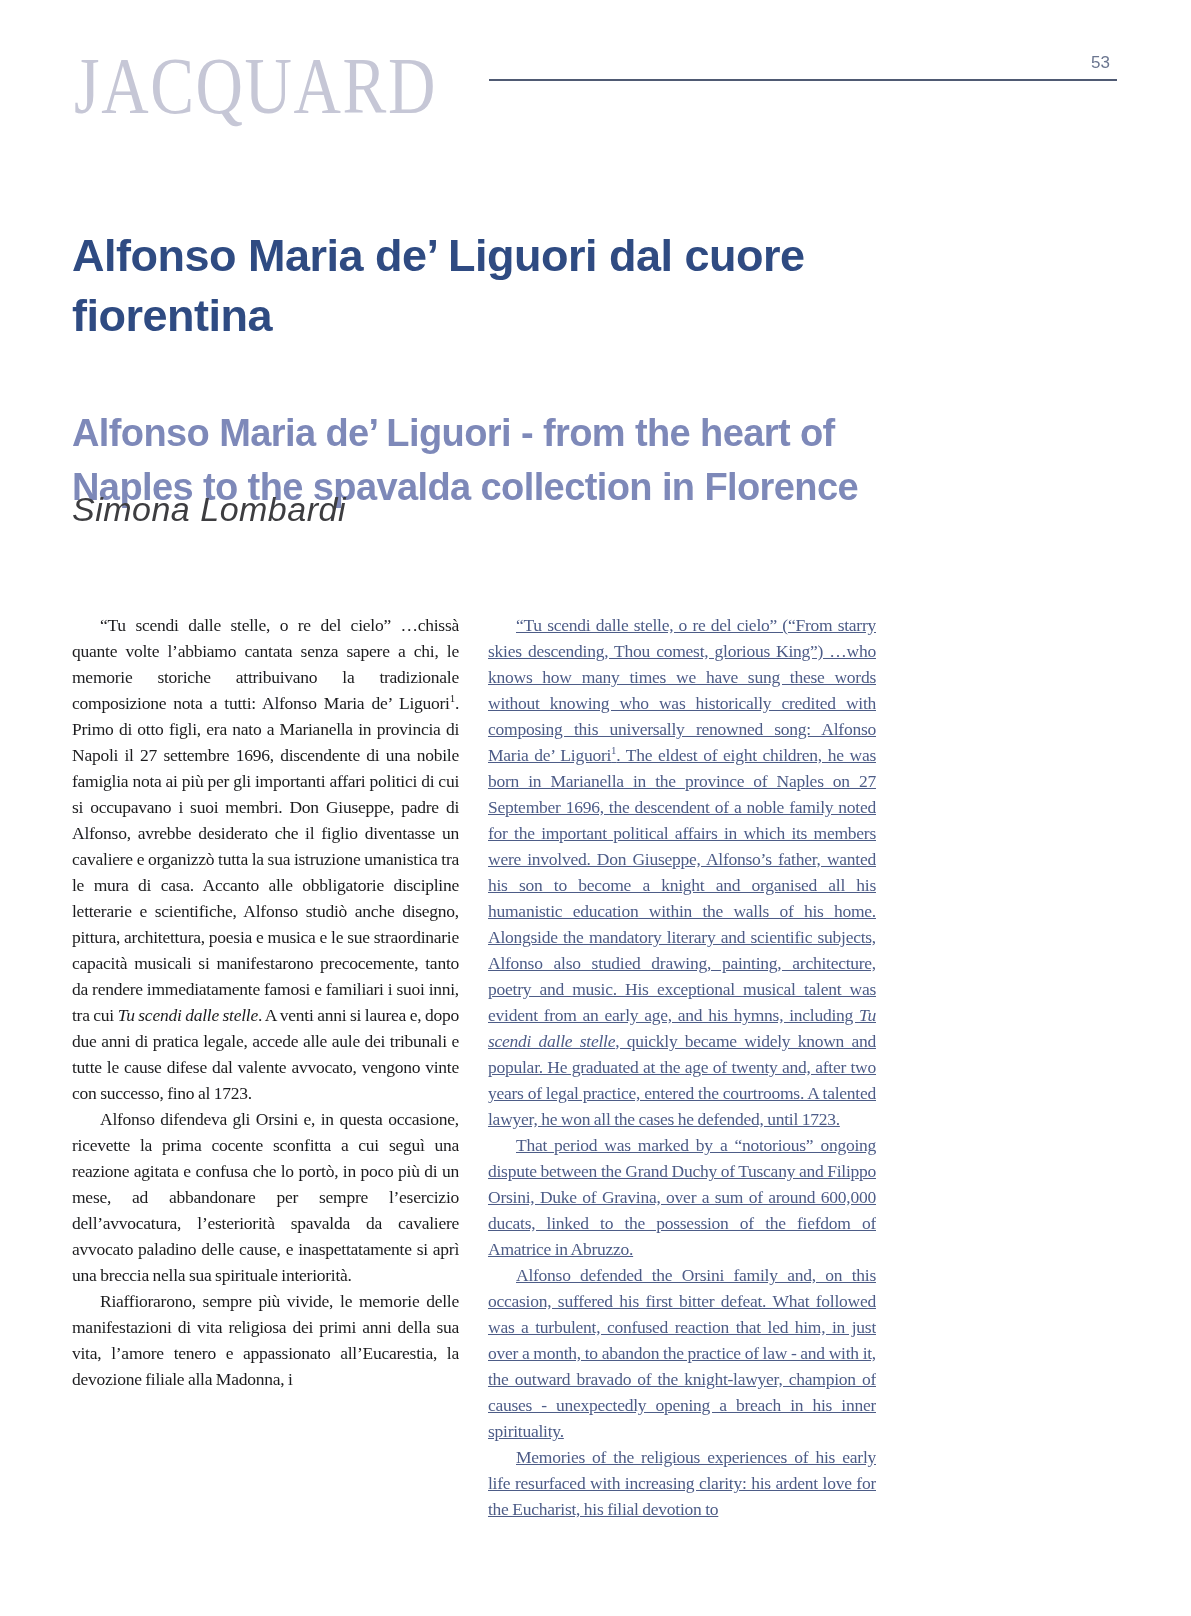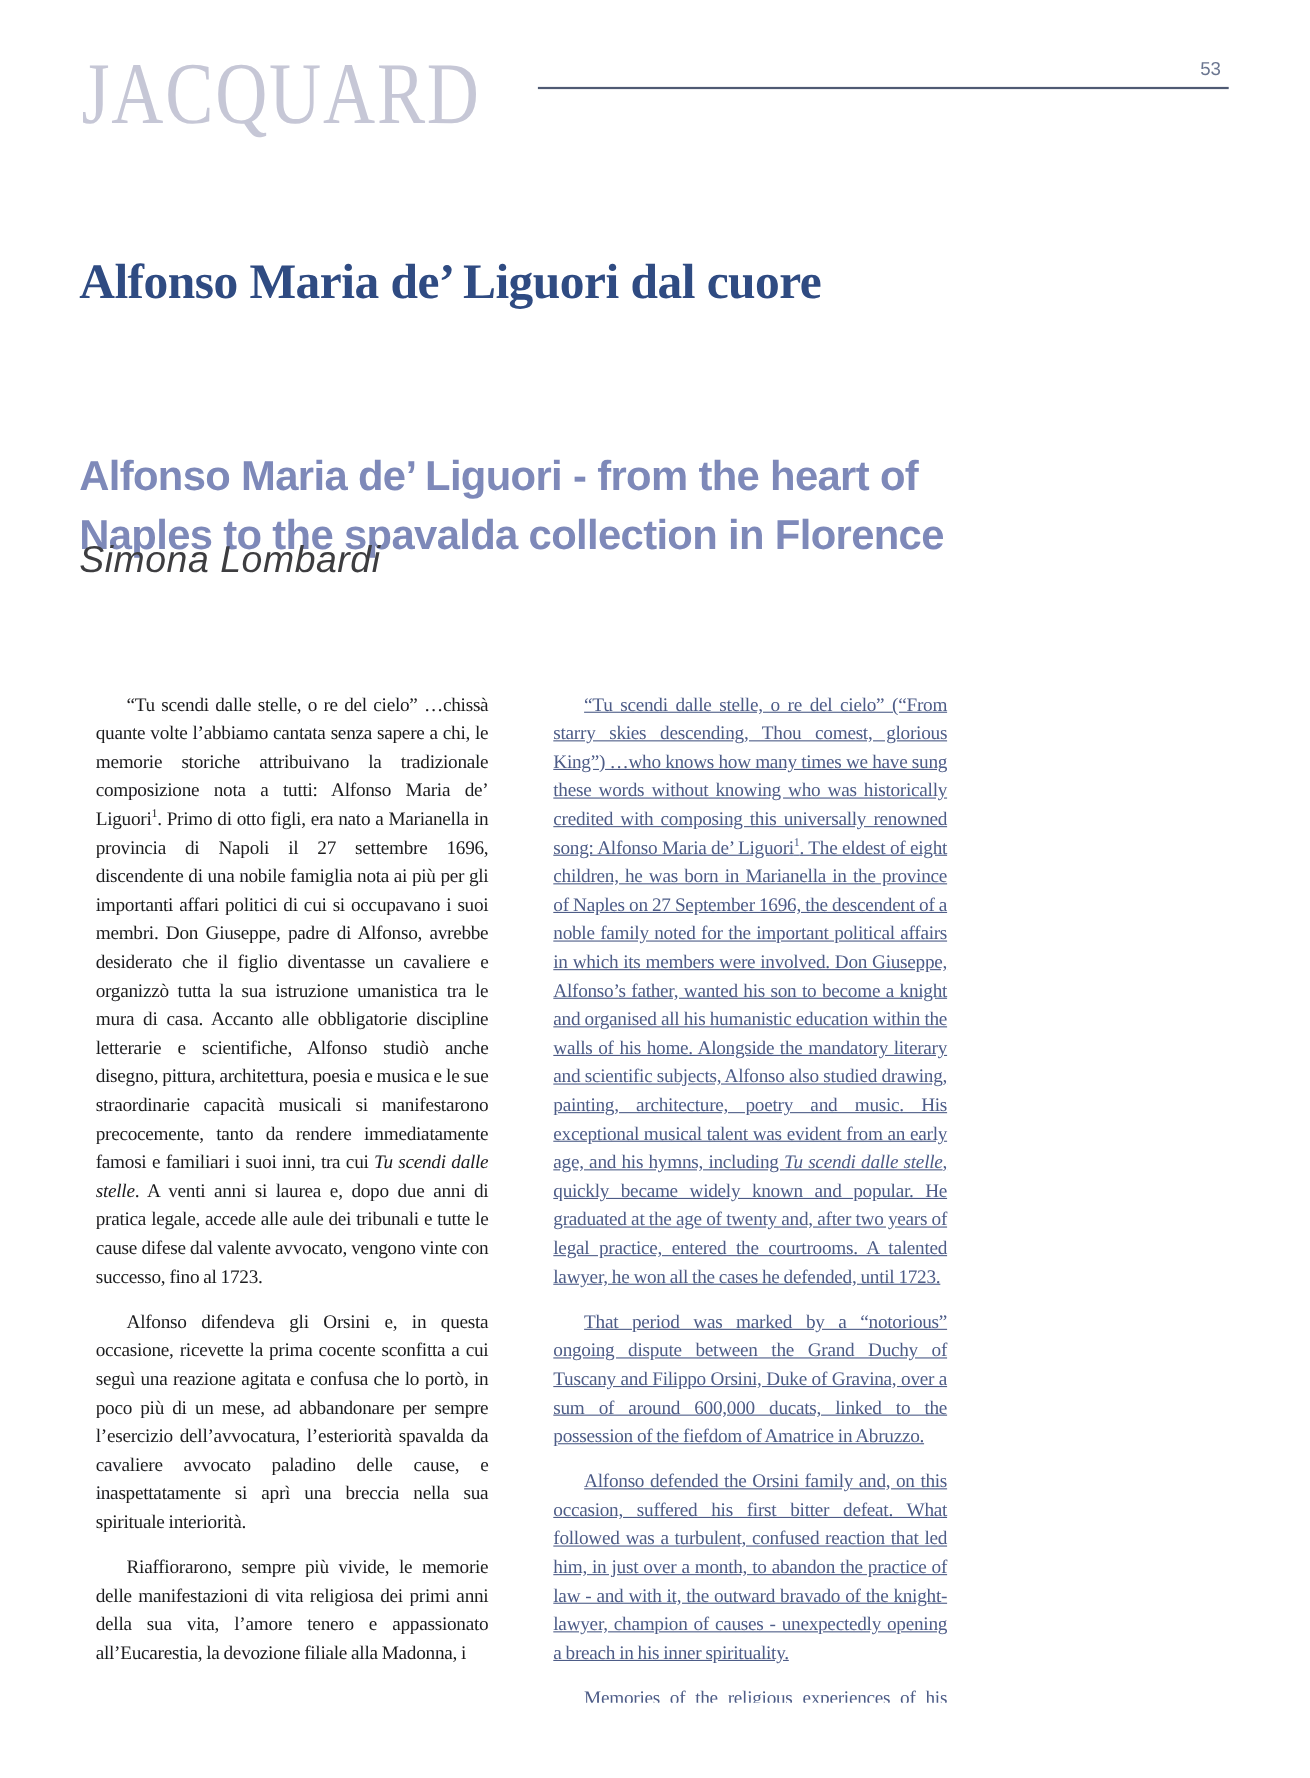--- a/index.html
+++ b/index.html
@@ -29,21 +29,21 @@
     color:var(--c-pagenum,#6b7690);
   }
   .header-rule{
     position:absolute;left:489px;top:79px;
     width:628px;height:2px;
     background:var(--c-rule,#4f5a73);
   }
   
   .title-it{
     position:absolute;left:72px;top:196px;width:860px;
-    font-family:Liberation Serif, serif;
+    font-family:Liberation Sans, sans-serif;
     font-size:45px;line-height:60px;
     letter-spacing:-0.5px;
     color:var(--c-title-it,#2f4b82);
   }
   .title-en{
     position:absolute;left:72px;top:374px;width:880px;
     font-family:"Liberation Sans",sans-serif;
     font-size:38px;line-height:54px;
     letter-spacing:-0.6px;
     color:var(--c-title-en,#7e89b9);
@@ -67,36 +67,37 @@
     width:387px;height:100%;
     font-size:17.5px;line-height:26px;
     letter-spacing:-0.25px;
     word-spacing:-0.5px;
     text-align:justify;
     hyphens:auto;-webkit-hyphens:auto;
     overflow:hidden;
   }
   .col-it{color:var(--c-body-it,#1c1c1e);}
   .col-en{color:var(--c-body-en,#4d5c87);width:388px;text-decoration:underline;}
-  .col p.para{margin:15px;text-indent:28px;}
+  .col p.para{margin:0;text-indent:28px;}
   .col sup{font-size:62%;line-height:0;vertical-align:super;}
 </style>
 </head>
 <body>
 
 <div class="page">
 
   <div class="brand">JACQUARD</div>
 
   <div class="page-num">53</div>
 
   <div class="header-rule"></div>
 
   <h1 class="title-it">
       <div>Alfonso Maria de’ Liguori dal cuore</div>
+      <div>fiorentina</div>
     </h1>
 
   <h2 class="title-en">
       <div>Alfonso Maria de’ Liguori - from the heart of</div>
       <div>Naples to the spavalda collection in Florence</div>
     </h2>
 
   <div class="author">Simona Lombardi</div>
 
   <div class="cols">

